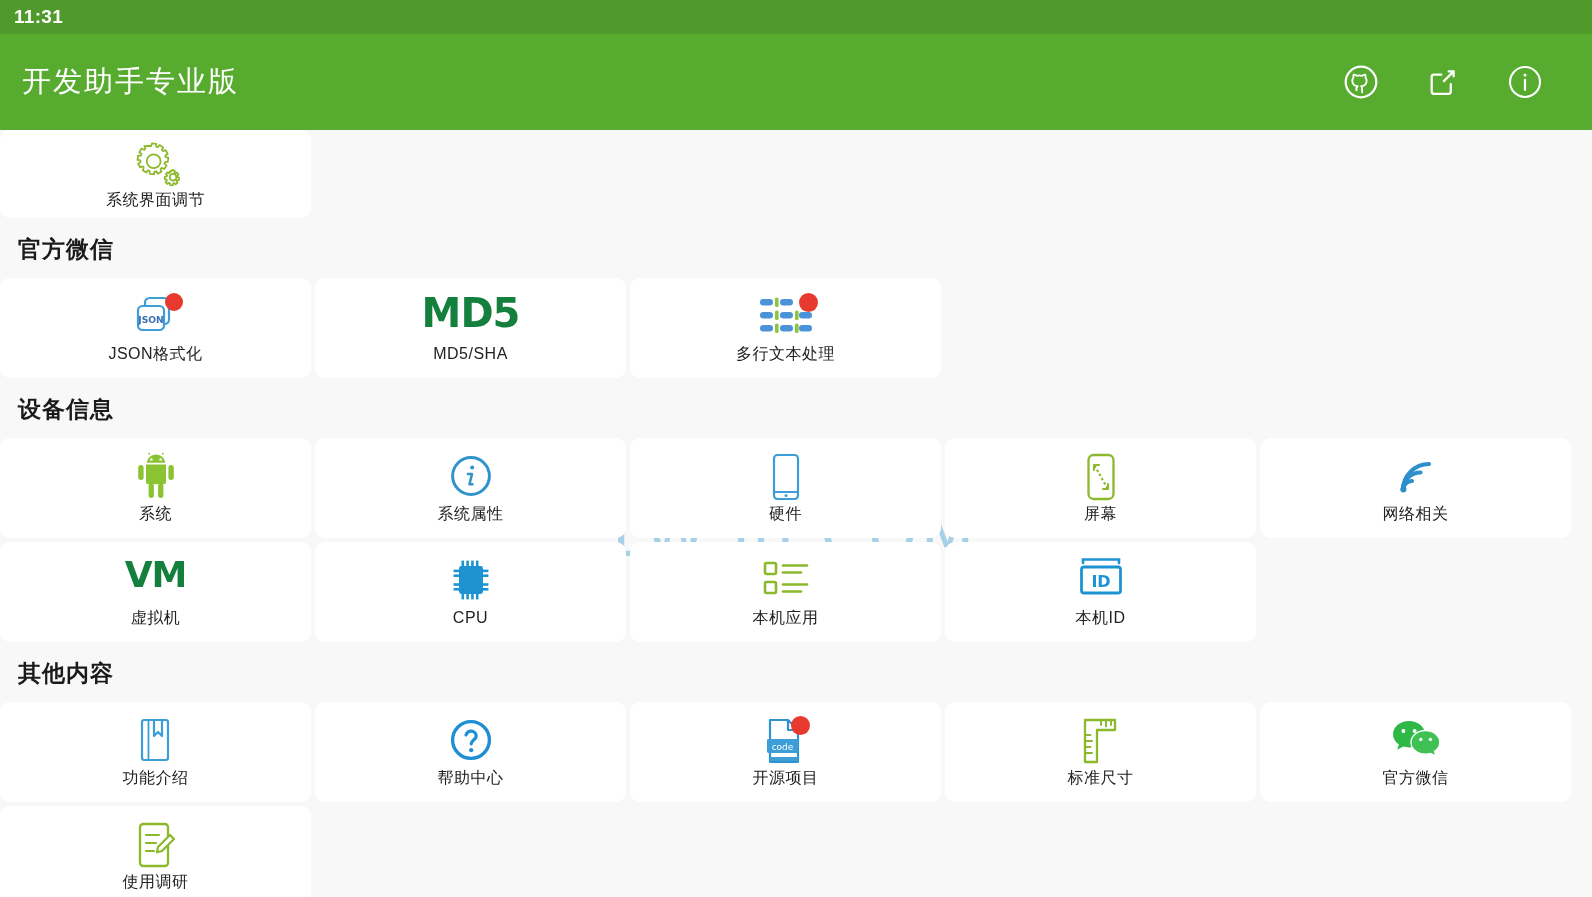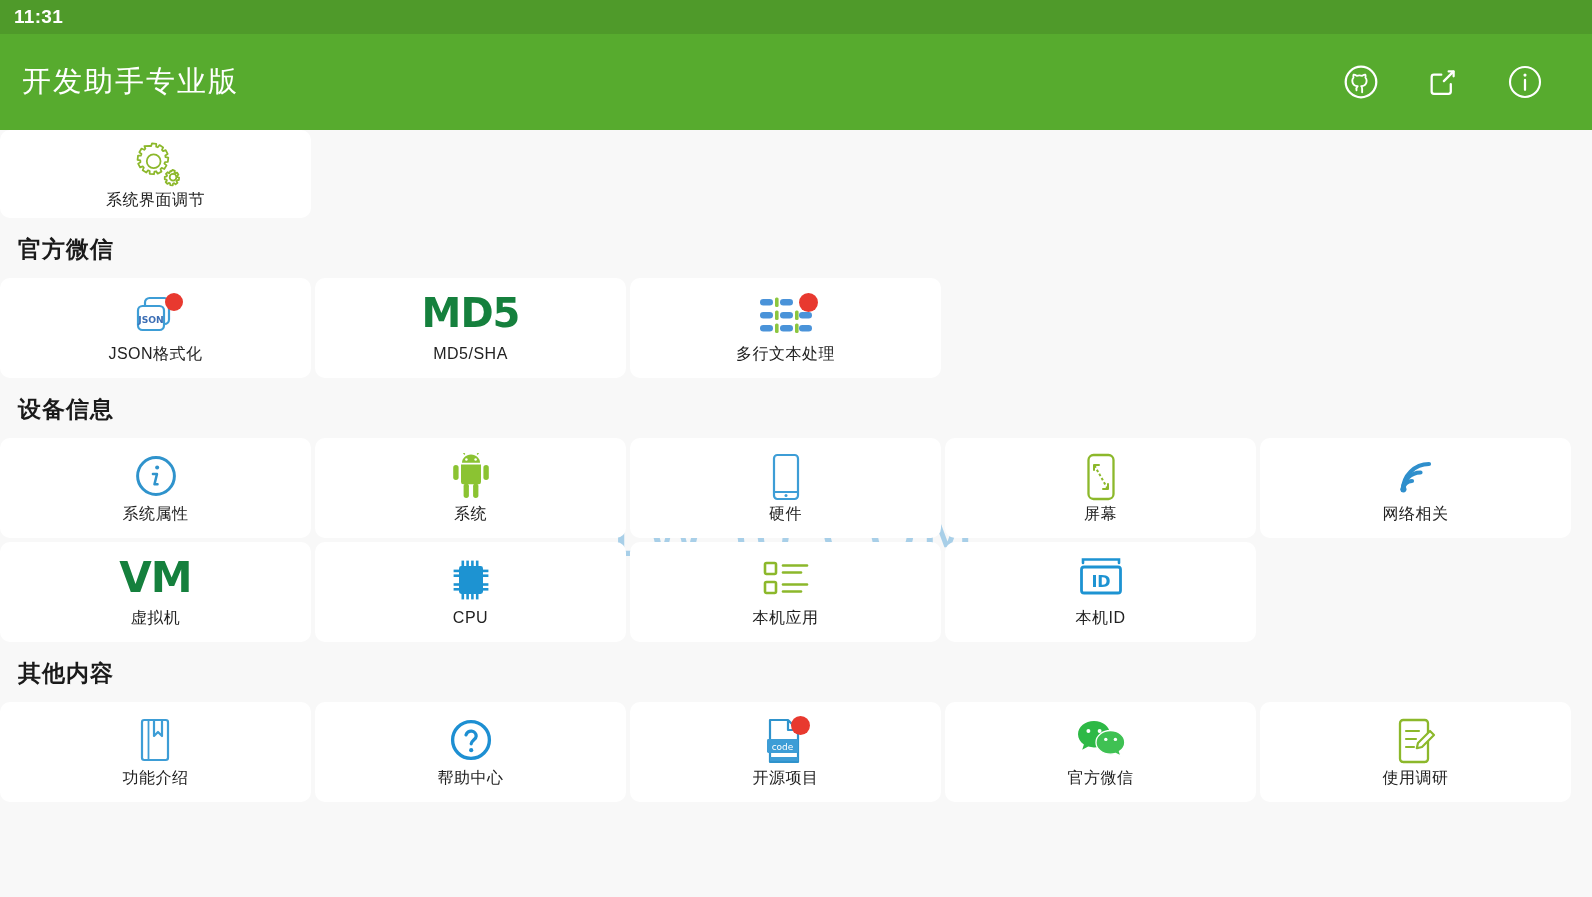--- a/index.html
+++ b/index.html
@@ -253,50 +253,50 @@
 
     <div class="empty-slot"></div>
     <div class="empty-slot"></div>
   </div>
 
   <div class="section-title">设备信息</div>
   <div class="grid">
 
     <div class="card">
       <div class="ico">
-        <svg width="46" height="46" viewBox="0 0 24 24">
-          <circle cx="12" cy="12" r="9.6" fill="none" stroke="#2f93cc" stroke-width="1.55"></circle>
-          <circle cx="12.6" cy="7.6" r="1.05" fill="#2f93cc"></circle>
-          <path d="M10.4 11h2.1l-1.3 5.3h1.6" fill="none" stroke="#2f93cc" stroke-width="1.3" stroke-linecap="round" stroke-linejoin="round"></path>
-        </svg>
-      </div>
-      <div class="lbl">系统属性</div>
-    </div>
-
-    <div class="card">
-      <div class="ico">
         <svg width="44" height="46" viewBox="0 0 44 46">
           <g fill="#8bc332">
             <path d="M12 11.5h20v17.5a2.2 2.2 0 0 1-2.2 2.2H14.2A2.2 2.2 0 0 1 12 29z"></path>
             <path d="M13 9.8c0-4.6 4-8.3 9-8.3s9 3.7 9 8.3z"></path>
             <rect x="4.2" y="12" width="5.4" height="15" rx="2.7"></rect>
             <rect x="34.4" y="12" width="5.4" height="15" rx="2.7"></rect>
             <rect x="14.6" y="30.5" width="5.3" height="14.5" rx="2.65"></rect>
             <rect x="24.1" y="30.5" width="5.3" height="14.5" rx="2.65"></rect>
           </g>
           <circle cx="17.4" cy="6.6" r="1.25" fill="#ffffff"></circle>
           <circle cx="26.6" cy="6.6" r="1.25" fill="#ffffff"></circle>
           <path d="M15.5 1L13.2 -2M28.5 1l2.3 -3" stroke="#8bc332" stroke-width="1.3" stroke-linecap="round"></path>
         </svg>
       </div>
       <div class="lbl">系统</div>
     </div>
 
     <div class="card">
       <div class="ico">
+        <svg width="46" height="46" viewBox="0 0 24 24">
+          <circle cx="12" cy="12" r="9.6" fill="none" stroke="#2f93cc" stroke-width="1.55"></circle>
+          <circle cx="12.6" cy="7.6" r="1.05" fill="#2f93cc"></circle>
+          <path d="M10.4 11h2.1l-1.3 5.3h1.6" fill="none" stroke="#2f93cc" stroke-width="1.3" stroke-linecap="round" stroke-linejoin="round"></path>
+        </svg>
+      </div>
+      <div class="lbl">系统属性</div>
+    </div>
+
+    <div class="card">
+      <div class="ico">
         <svg width="38" height="48" viewBox="0 0 32 48">
           <rect x="4" y="2" width="24" height="44" rx="3.4" fill="none" stroke="#3d9dd6" stroke-width="2.2"></rect>
           <line x1="4" y1="39" x2="28" y2="39" stroke="#3d9dd6" stroke-width="2"></line>
           <circle cx="16" cy="42.5" r="1.5" fill="#3d9dd6"></circle>
         </svg>
       </div>
       <div class="lbl">硬件</div>
     </div>
 
     <div class="card">
@@ -319,21 +319,21 @@
             <path d="M11 37a9 9 0 0 1 9-9"></path>
           </g>
           <circle cx="11.4" cy="36.3" r="3.1" fill="#2f8fcc"></circle>
         </svg>
       </div>
       <div class="lbl">网络相关</div>
     </div>
 
     <div class="card">
       <div class="ico">
-        <span class="txt-ico green" style="font-size:42px;">VM</span>
+        <span class="txt-ico green" style="font-size:36px;">VM</span>
       </div>
       <div class="lbl">虚拟机</div>
     </div>
 
     <div class="card">
       <div class="ico">
         <svg width="46" height="46" viewBox="0 0 46 46">
           <g fill="#1d93d2">
             <rect x="11" y="9" width="24" height="28" rx="2.4"></rect>
             <g>
@@ -422,20 +422,37 @@
           <path d="M24 3v10h10" fill="none" stroke="#2f93cc" stroke-width="2.2" stroke-linejoin="round"></path>
           <rect x="3" y="22" width="31" height="14" rx="1.4" fill="#3d9dd6"></rect>
           <text x="18.5" y="32.6" font-family="DejaVu Sans, sans-serif" font-size="9" fill="#ffffff" text-anchor="middle">code</text>
           <rect x="6" y="40" width="28" height="4" fill="#3d9dd6"></rect>
         </svg>
         <span class="badge" style="top:-1px;right:-2px;width:19px;height:19px;"></span>
       </div>
       <div class="lbl">开源项目</div>
     </div>
 
+    <div class="card">
+      <div class="ico">
+        <svg width="44" height="48" viewBox="0 0 44 48">
+          <path d="M6 3h30v10H18v32H6z" fill="none" stroke="#8cb82b" stroke-width="2.3" stroke-linejoin="round"></path>
+          <g stroke="#8cb82b" stroke-width="1.9" stroke-linecap="round">
+            <line x1="22" y1="3" x2="22" y2="8"></line>
+            <line x1="27" y1="3" x2="27" y2="9.5"></line>
+            <line x1="32" y1="3" x2="32" y2="8"></line>
+            <line x1="6" y1="18" x2="11.5" y2="18"></line>
+            <line x1="6" y1="24" x2="13" y2="24"></line>
+            <line x1="6" y1="30" x2="11.5" y2="30"></line>
+            <line x1="6" y1="36" x2="13" y2="36"></line>
+          </g>
+        </svg>
+      </div>
+      <div class="lbl">标准尺寸</div>
+    </div>
 
     <div class="card">
       <div class="ico">
         <svg width="52" height="44" viewBox="0 0 52 44">
           <path d="M19 4C10.2 4 3 9.9 3 17.2c0 4.1 2.3 7.8 5.9 10.2l-1.7 5.3 6-3.1c1.8.5 3.8.8 5.8.8 8.8 0 16-5.9 16-13.2S27.8 4 19 4z" fill="#2eb946"></path>
           <circle cx="13.4" cy="14" r="1.95" fill="#ffffff"></circle>
           <circle cx="24.6" cy="14" r="1.95" fill="#ffffff"></circle>
           <path d="M35.5 13.5c-8 0-14.5 5.3-14.5 11.9 0 6.5 6.5 11.8 14.5 11.8 1.8 0 3.5-.3 5.1-.8l5.4 2.8-1.5-4.8c3.2-2.2 5.3-5.4 5.3-9 0-6.6-6.4-11.9-14.3-11.9z" fill="#3fc153" stroke="#ffffff" stroke-width="1.3"></path>
           <circle cx="30.8" cy="22.4" r="1.7" fill="#ffffff"></circle>
           <circle cx="40.4" cy="22.4" r="1.7" fill="#ffffff"></circle>

